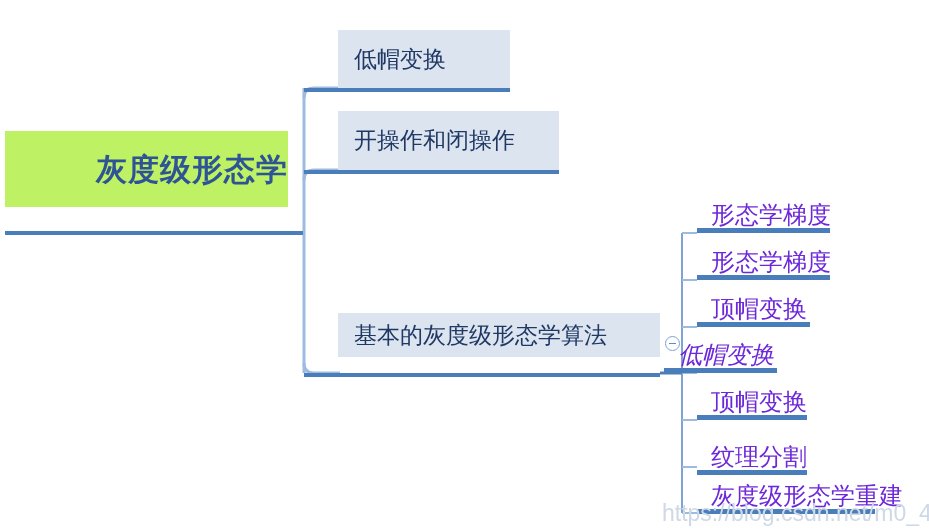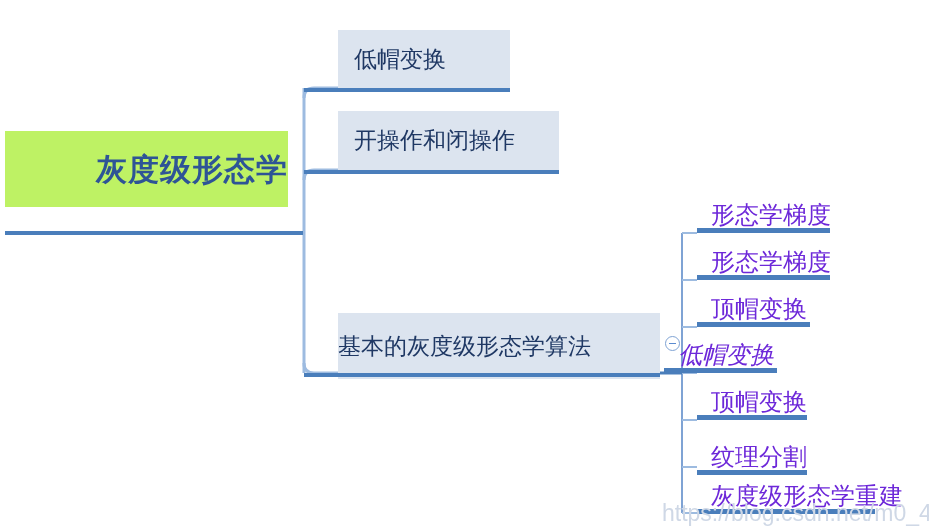--- a/index.html
+++ b/index.html
@@ -88,21 +88,22 @@
   }
   #branch-1-underline {
     left: 304px;
     top: 170px;
     width: 255px;
   }
   #branch-2 {
     left: 338px;
     top: 313px;
     width: 322px;
-    height: 66px;
+    height: 44px;
+    padding-left: 16px;
   }
   #branch-2-underline {
     left: 304px;
     top: 373px;
     width: 356px;
   }
 
   
   .connector-svg {
     position: absolute;

